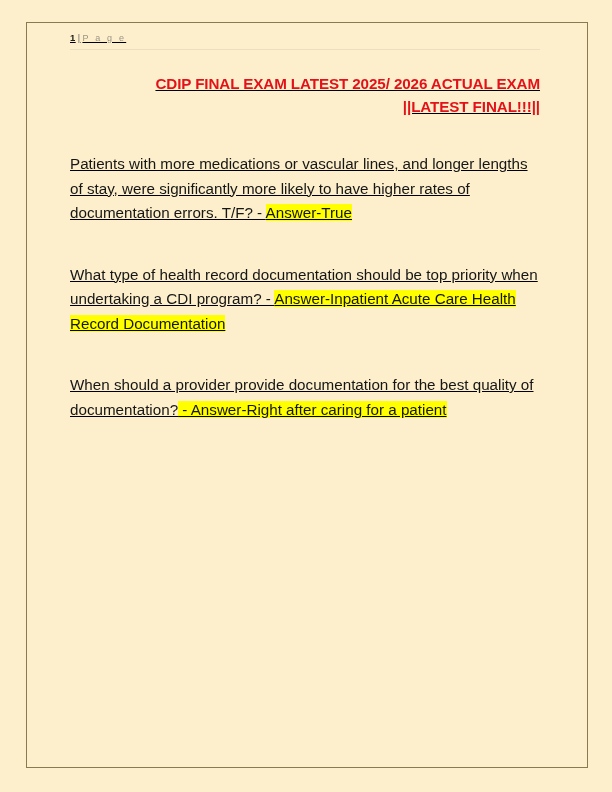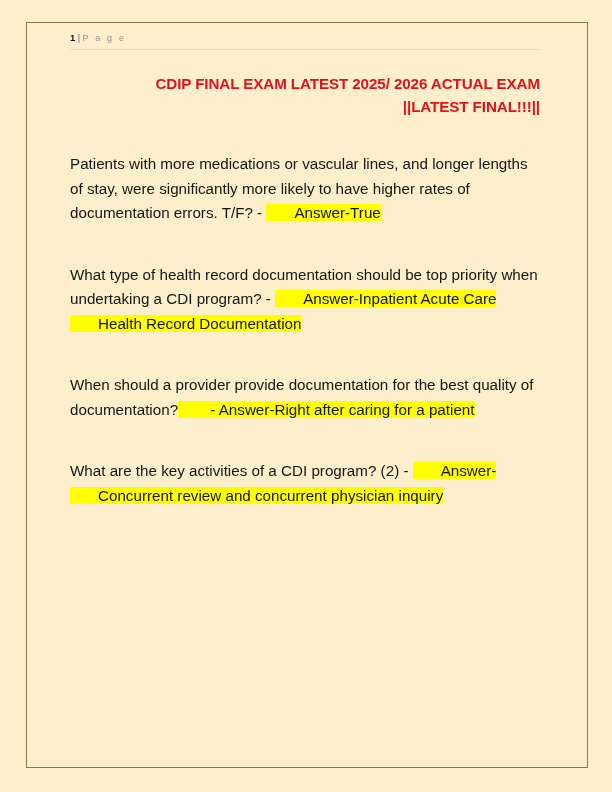--- a/index.html
+++ b/index.html
@@ -32,20 +32,21 @@
     border: 1px solid #8a7a50;
     box-sizing: border-box;
     pointer-events: none;
   }
 
   .content {
     position: absolute;
     left: 70px;
     top: 22px;
     width: 470px;
+    text-decoration: underline;
   }
 
   
   .doc-header {
     padding-top: 10px;
     font-size: 9px;
     color: #3a3a3a;
     letter-spacing: 0.4px;
     white-space: nowrap;
   }
@@ -94,21 +95,20 @@
     margin-bottom: 37px;
     width: 470px;
     text-align: left;
   }
   .qa-block:last-child { margin-bottom: 0; }
 
   .hl {
     background: #ffff00;
     color: #161616;
     box-decoration-break: clone;
-    padding-left: 28px;
     -webkit-box-decoration-break: clone;
   }
 </style>
 </head>
 <body>
 
 <div class="page">
 
   <div class="page-frame"></div>
 
@@ -125,17 +125,16 @@
     </div>
 
     <div class="qa-list">
 
       <p class="qa-block"><span>Patients with more medications or vascular lines, and longer lengths of stay, were significantly more likely to have higher rates of documentation errors. T/F? - </span><span class="hl">Answer-True</span></p>
 
       <p class="qa-block"><span>What type of health record documentation should be top priority when undertaking a CDI program? - </span><span class="hl">Answer-Inpatient Acute Care Health Record Documentation</span></p>
 
       <p class="qa-block"><span>When should a provider provide documentation for the best quality of documentation?</span><span class="hl"> - Answer-Right after caring for a patient</span></p>
 
-      <p class="qa-block"><span>What are the key activities of a CDI program? (2) - </span><span class="hl">Answer-Concurrent review and concurrent physician inquiry</span></p>
 
     </div>
   </div>
 </div>
 
 </body></html>

